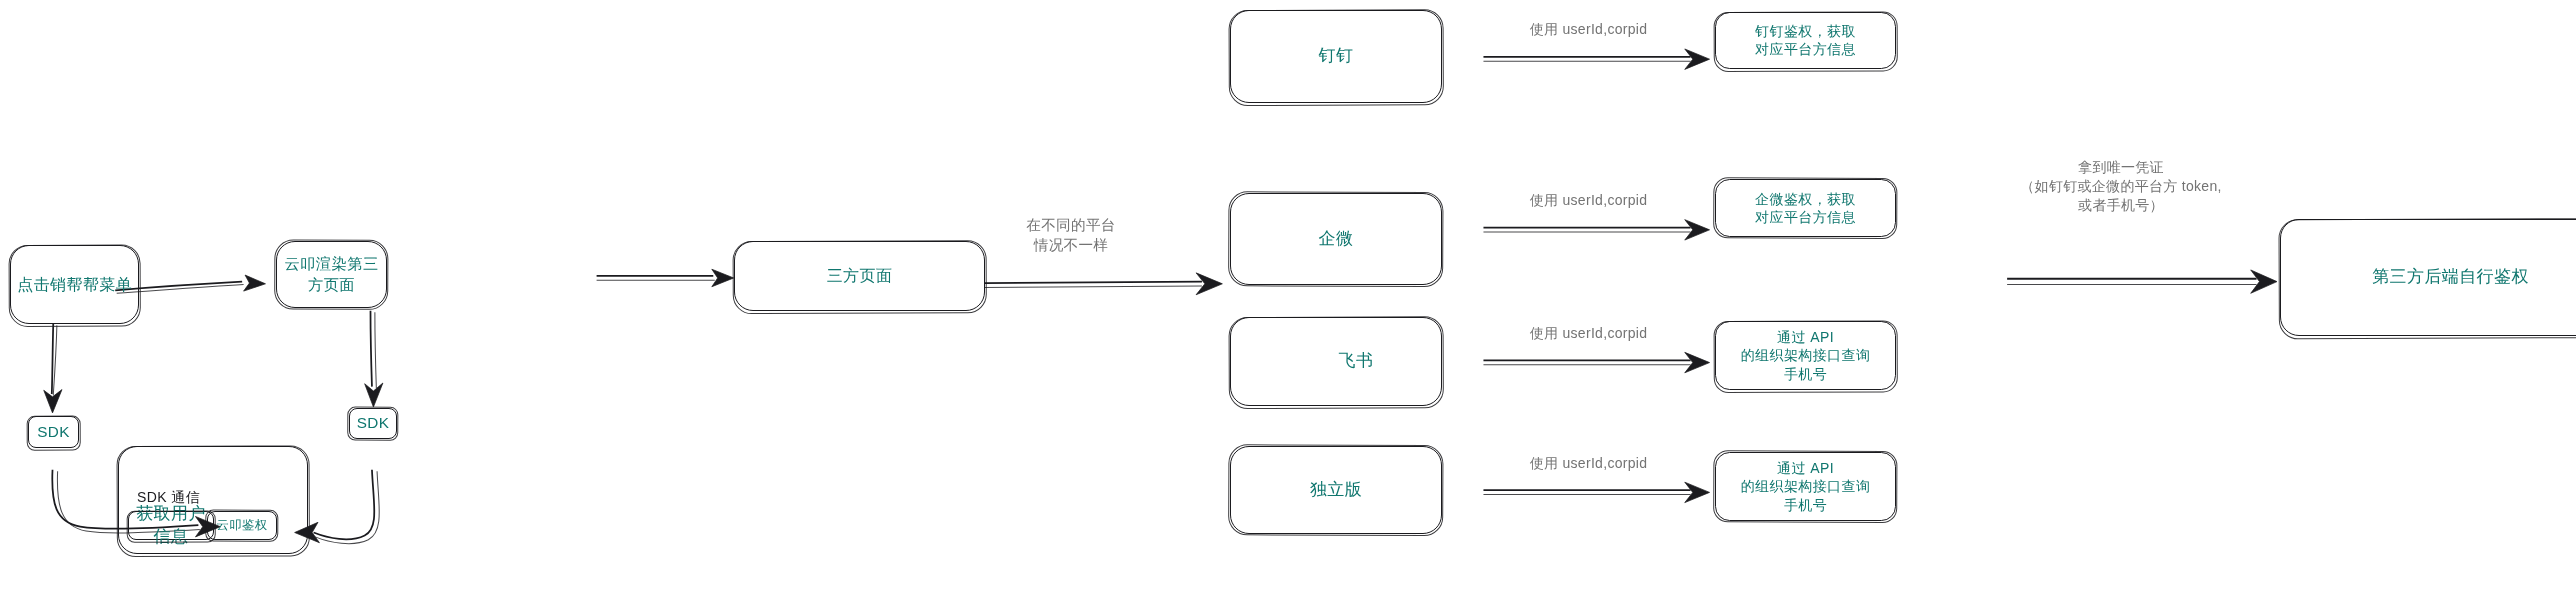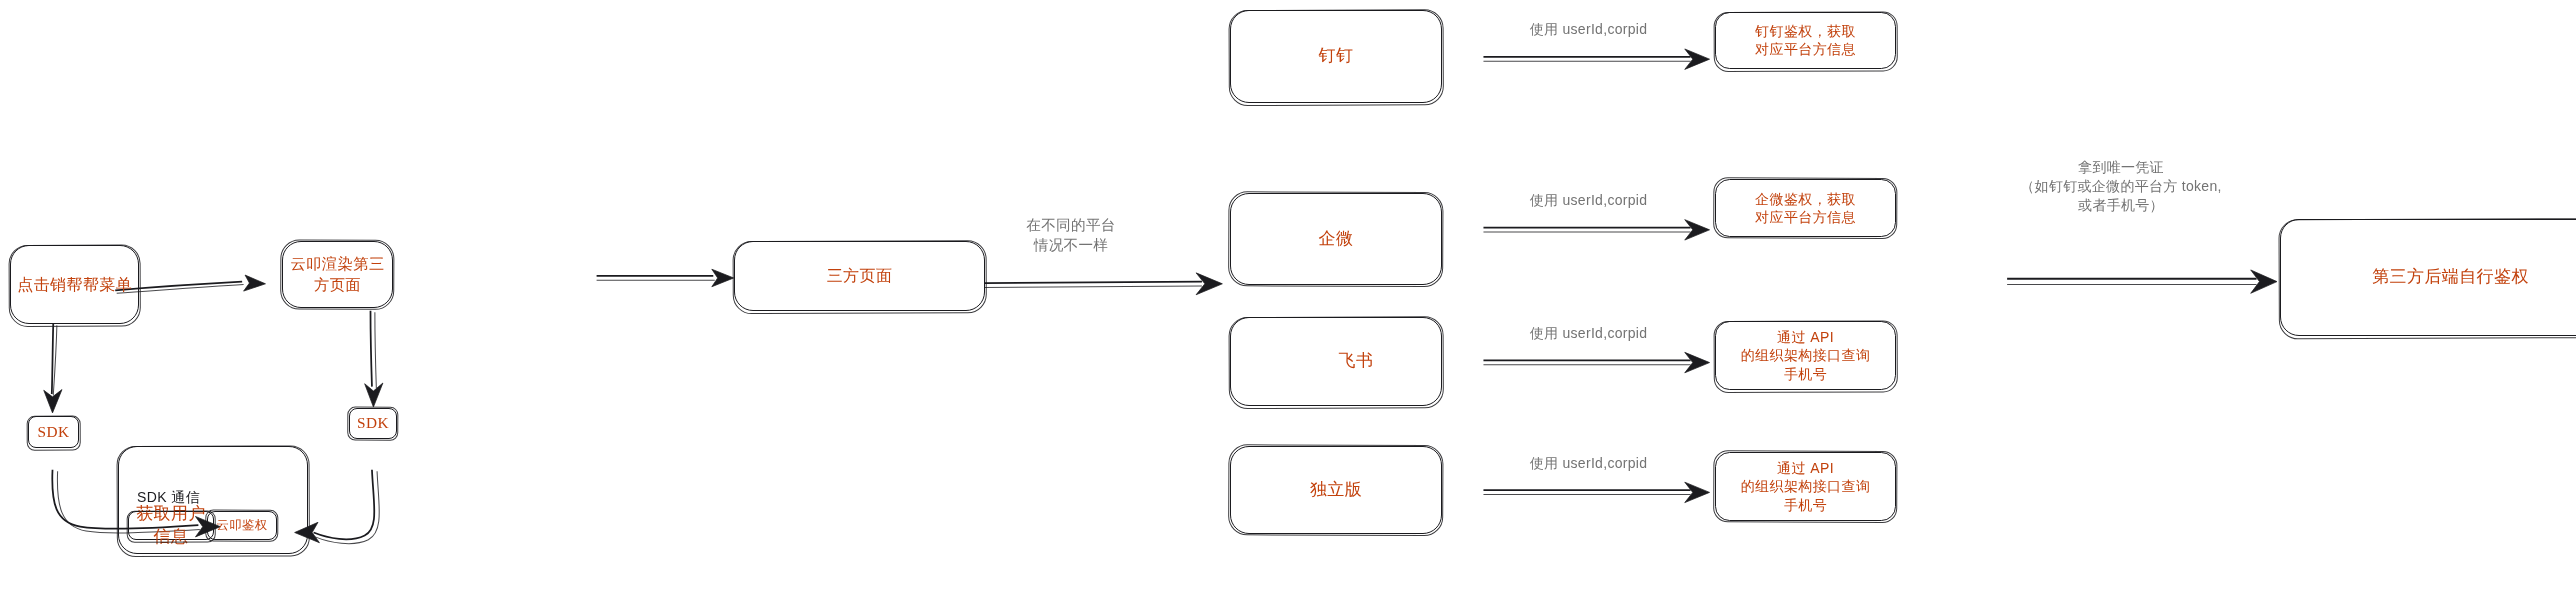--- a/index.html
+++ b/index.html
@@ -16,21 +16,21 @@
     overflow: hidden;
     font-family: "Liberation Sans", "DejaVu Sans", sans-serif;
   }
   .node {
     position: absolute;
     box-sizing: border-box;
     display: flex;
     align-items: center;
     justify-content: center;
     text-align: center;
-    color: #c2410c;
+    color: #0f766e;
     background: transparent;
     border: 1.6px solid #1b1b1f;
     line-height: 1.32;
     white-space: pre-line;
     letter-spacing: 0.4px;
   }
   
   .node::before {
     content: "";
     position: absolute;
@@ -43,21 +43,21 @@
     transform: rotate(-0.22deg) translate(0.7px, 0.7px);
     pointer-events: none;
     opacity: .85;
   }
   .node.alt::before {
     transform: rotate(0.25deg) translate(-0.7px, 0.7px);
     left: -2.2px; top: -2.9px; right: -2.9px; bottom: -2.2px;
   }
   .rbig   { border-radius: 19px; }
   .rmed   { border-radius: 14.6px; }
-  .rsmall { border-radius: 8px; font-family: Liberation Serif, serif; }
+  .rsmall { border-radius: 8px; }
 
   .label {
     position: absolute;
     color: #737373;
     text-align: center;
     white-space: pre-line;
     line-height: 1.34;
     letter-spacing: 0.3px;
   }
   .group-title {
@@ -155,21 +155,21 @@
       <path d="M2752 382 L 3094 382" stroke-width="2.6"></path>
       <path d="M2752 390 L 3094 390" stroke-width="1.5" opacity=".8"></path>
       <polygon class="ahead" points="3086,370 3122,386 3086,402 3098,386"></polygon>
     </g>
   </svg>
 
   <div class="node rbig" style="left:10.2px; top:245px; width:129px; height:79px; font-size:16px;">
     <span>点击销帮帮菜单</span>
   </div>
 
-  <div class="node rbig alt" style="left:282px; top:241px; width:111px; height:67px; font-size:15.3px;">
+  <div class="node rbig alt" style="left:276px; top:241px; width:111px; height:67px; font-size:15.3px;">
     <span>云叩渲染第三方页面</span>
   </div>
 
   <div class="node rbig" style="left:734px; top:241px; width:251px; height:70px; font-size:16px;">
     <span>三方页面</span>
   </div>
 
   <div class="node rsmall" style="left:28px; top:416px; width:51px; height:32px; font-size:15.3px;">
     <span>SDK</span>
   </div>

